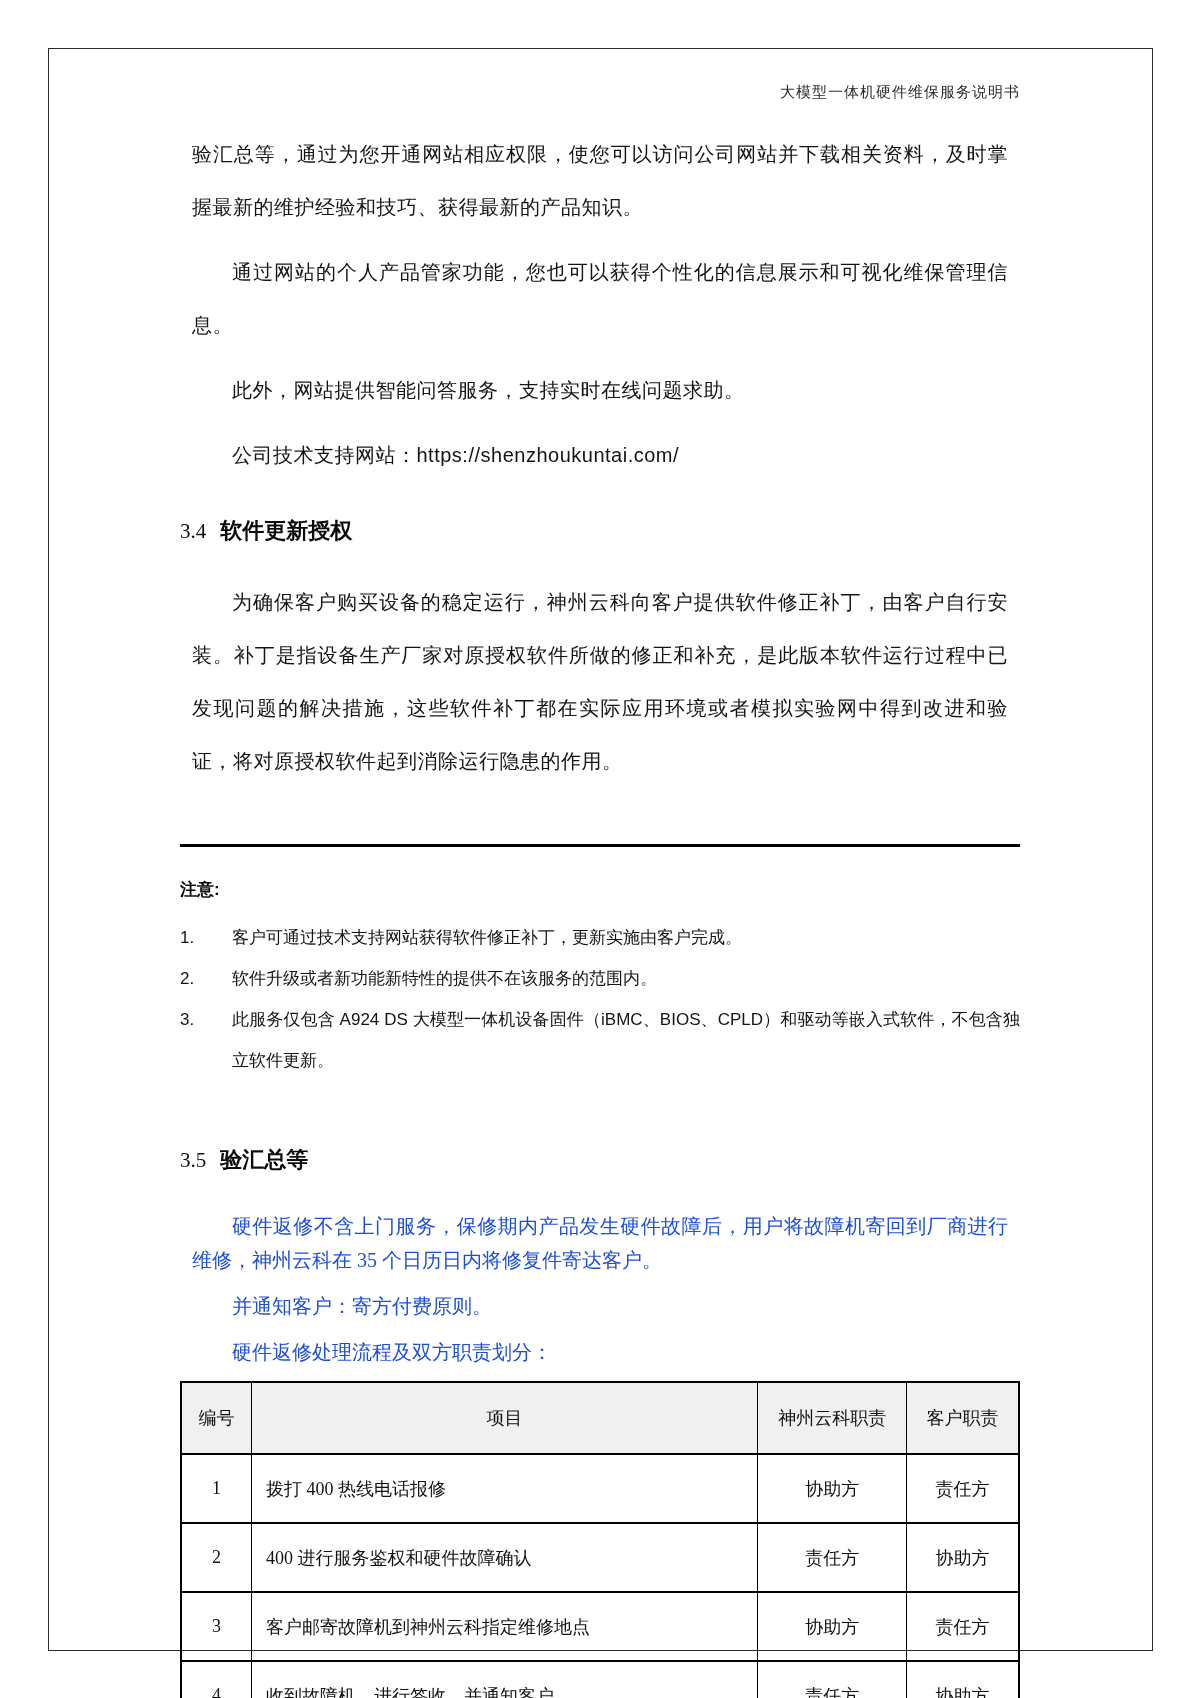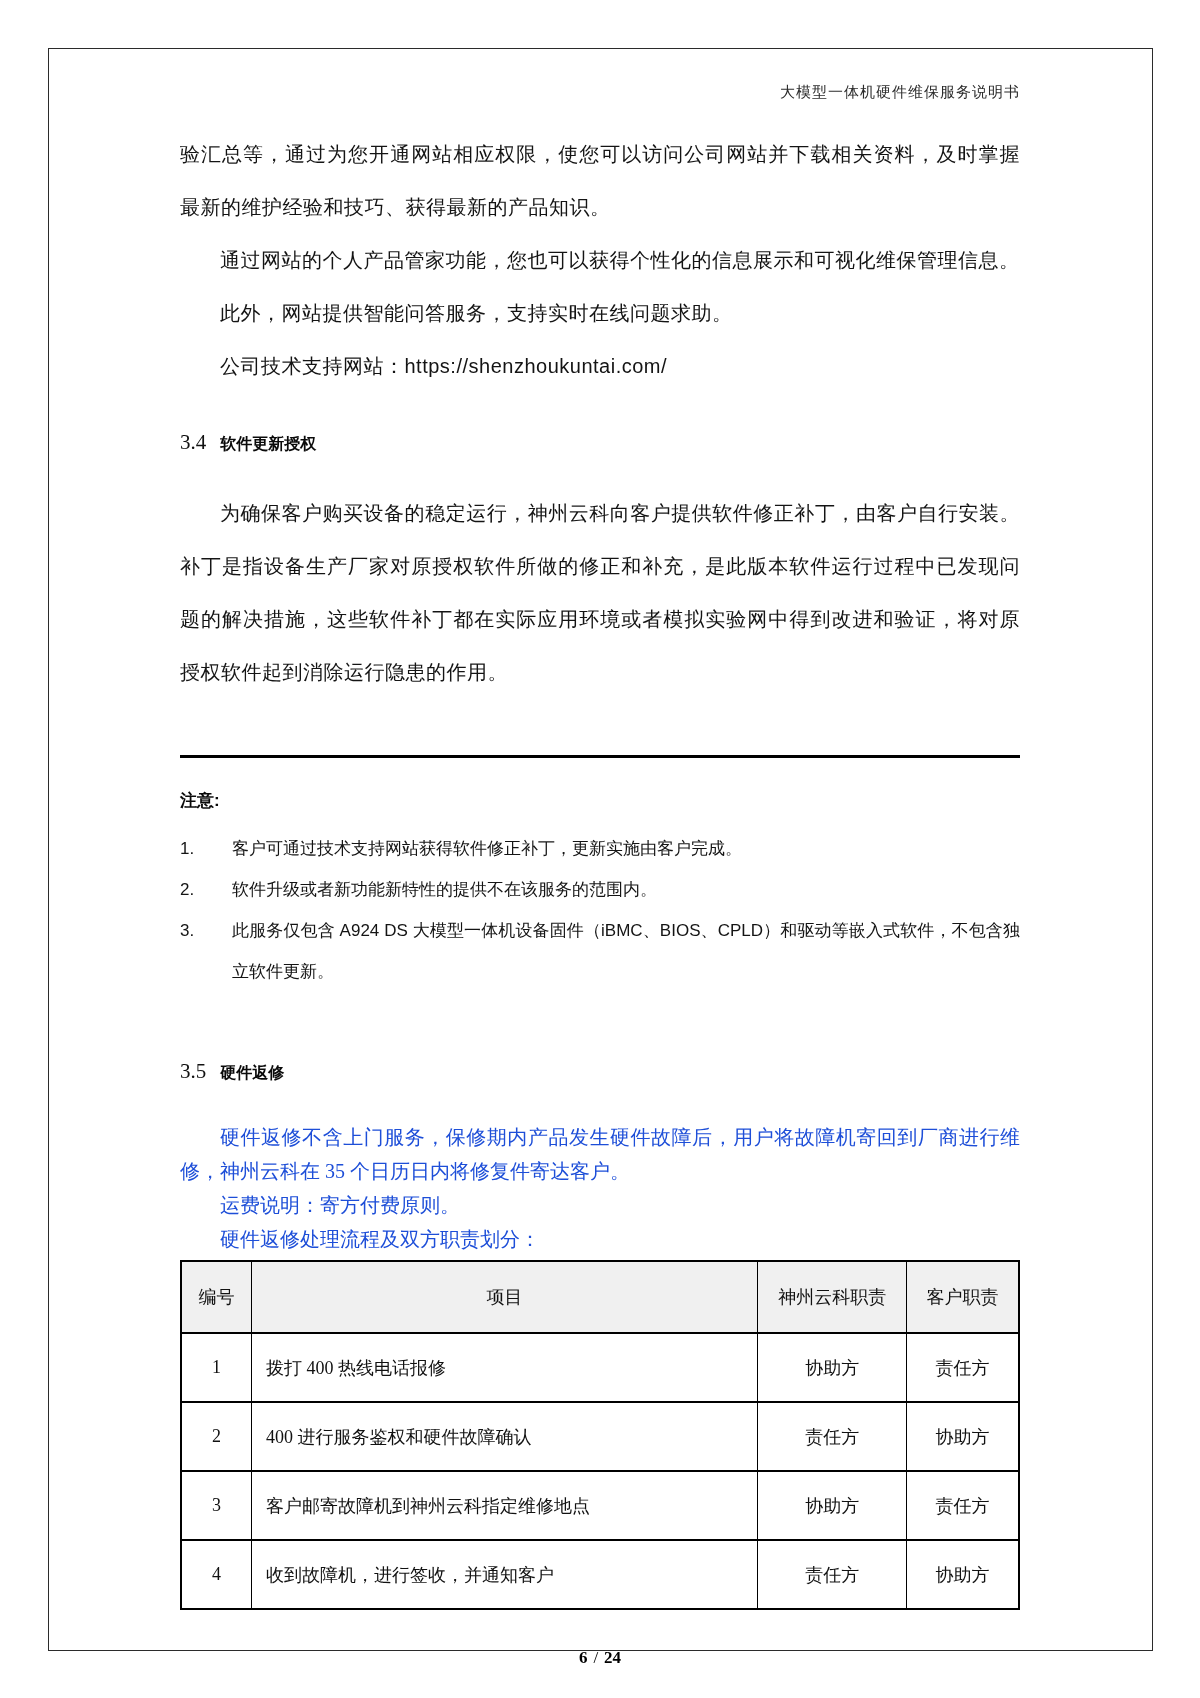--- a/index.html
+++ b/index.html
@@ -2,25 +2,25 @@
 <html lang="zh"><head>
 <meta charset="utf-8">
 <style>
   html,body{margin:0;padding:0;background:#ffffff;}
   body{width:1200px;height:1698px;position:relative;font-family:"Liberation Sans",sans-serif;color:#111;}
   .page-border{position:absolute;left:48px;top:48px;width:1103px;height:1601px;border:1px solid #2b2b2b;background:#fff;}
   .content{position:absolute;left:180px;top:0;width:840px;}
   .doc-header{margin-top:82px;text-align:right;font-family:"Liberation Serif",serif;font-size:15px;color:#2b2b2b;letter-spacing:1px;height:20px;line-height:20px;}
   .body-sans{font-size:20px;line-height:53px;text-align:justify;letter-spacing:0.5px;color:#141414;}
   .intro{margin-top:26px;}
-  p{margin:0;}
+  p{margin:12px;}
   .indent{text-indent:2em;}
   .sec-heading{margin-top:34px;height:30px;line-height:30px;white-space:nowrap;}
   .sec-num{font-family:"Liberation Serif",serif;font-size:21px;color:#111;margin-right:14px;}
-  .sec-title{font-size:16px;font-weight:bold;color:#0a0a0a;}
+  .sec-title{font-size:22px;font-weight:bold;color:#0a0a0a;}
   .sec34-body{margin-top:30px;}
   .note-rule{margin-top:56px;border:none;border-top:3px solid #000;width:100%;height:0;}
   .note-label{margin-top:28px;font-size:17px;font-weight:bold;line-height:30px;color:#0a0a0a;}
   .note-list{margin-top:12px;}
   .note-item{display:flex;font-size:17px;line-height:41px;color:#141414;}
   .note-num{width:30px;flex:0 0 30px;}
   .note-gap{width:22px;flex:0 0 22px;}
   .note-text{flex:1;text-align:justify;}
   .body-serif{font-family:"Liberation Serif",serif;font-size:20px;line-height:34px;color:#1d4ed8;text-align:justify;}
   .sec35-p1{margin-top:34px;}
@@ -75,26 +75,26 @@
       <div class="note-text">软件升级或者新功能新特性的提供不在该服务的范围内。</div>
     </div>
     <div class="note-item">
       <span class="note-num">3.</span>
         <span class="note-gap"></span>
       <div class="note-text">此服务仅包含 A924 DS 大模型一体机设备固件（iBMC、BIOS、CPLD）和驱动等嵌入式软件，不包含独立软件更新。</div>
     </div>
   </div>
 
   <div class="sec-heading" style="margin-top:64px;">
-    <span class="sec-num">3.5</span><span class="sec-title">硬件返修</span>
+    <span class="sec-num">3.5</span><span class="sec-title">验汇总等</span>
   </div>
 
   <div class="body-serif">
     <p class="sec35-p1 indent">硬件返修不含上门服务，保修期内产品发生硬件故障后，用户将故障机寄回到厂商进行维修，神州云科在 35 个日历日内将修复件寄达客户。</p>
-    <p class="indent">运费说明：寄方付费原则。</p>
+    <p class="indent">并通知客户：寄方付费原则。</p>
     <p class="indent">硬件返修处理流程及双方职责划分：</p>
   </div>
 
   <table class="resp-table">
     <colgroup>
       <col class="col-no">
         <col class="col-item">
         <col class="col-vendor">
         <col class="col-cust">
     </colgroup>

